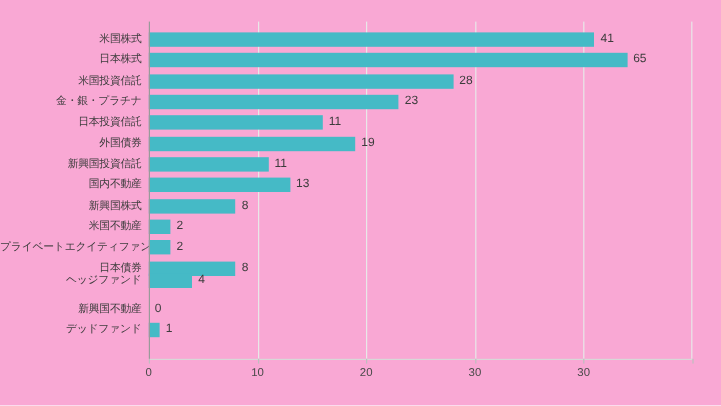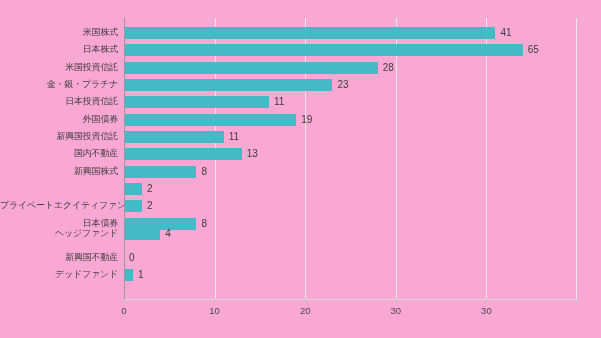--- a/index.html
+++ b/index.html
@@ -165,20 +165,21 @@
         <div class="cat-label">国内不動産</div>
         <div class="bar" style="width: 117.78px; background: rgb(69, 186, 198);"></div>
         <div class="val-label" style="left: 246.78px;">13</div>
       </div>
       <div class="row" style="top: 165.56px;">
         <div class="cat-label">新興国株式</div>
         <div class="bar" style="width: 72.48px; background: rgb(69, 186, 198);"></div>
         <div class="val-label" style="left: 201.48px;">8</div>
       </div>
       <div class="row" style="top: 182.88px;">
+        <div class="cat-label">米国不動産</div>
         <div class="bar" style="width: 18.12px; background: rgb(69, 186, 198);"></div>
         <div class="val-label" style="left: 147.12px;">2</div>
       </div>
       <div class="row" style="top: 200.2px;">
         <div class="cat-label">プライベートエクイティファンド</div>
         <div class="bar" style="width: 18.12px; background: rgb(69, 186, 198);"></div>
         <div class="val-label" style="left: 147.12px;">2</div>
       </div>
       <div class="row" style="top: 217.52px;">
         <div class="cat-label">日本債券</div>

